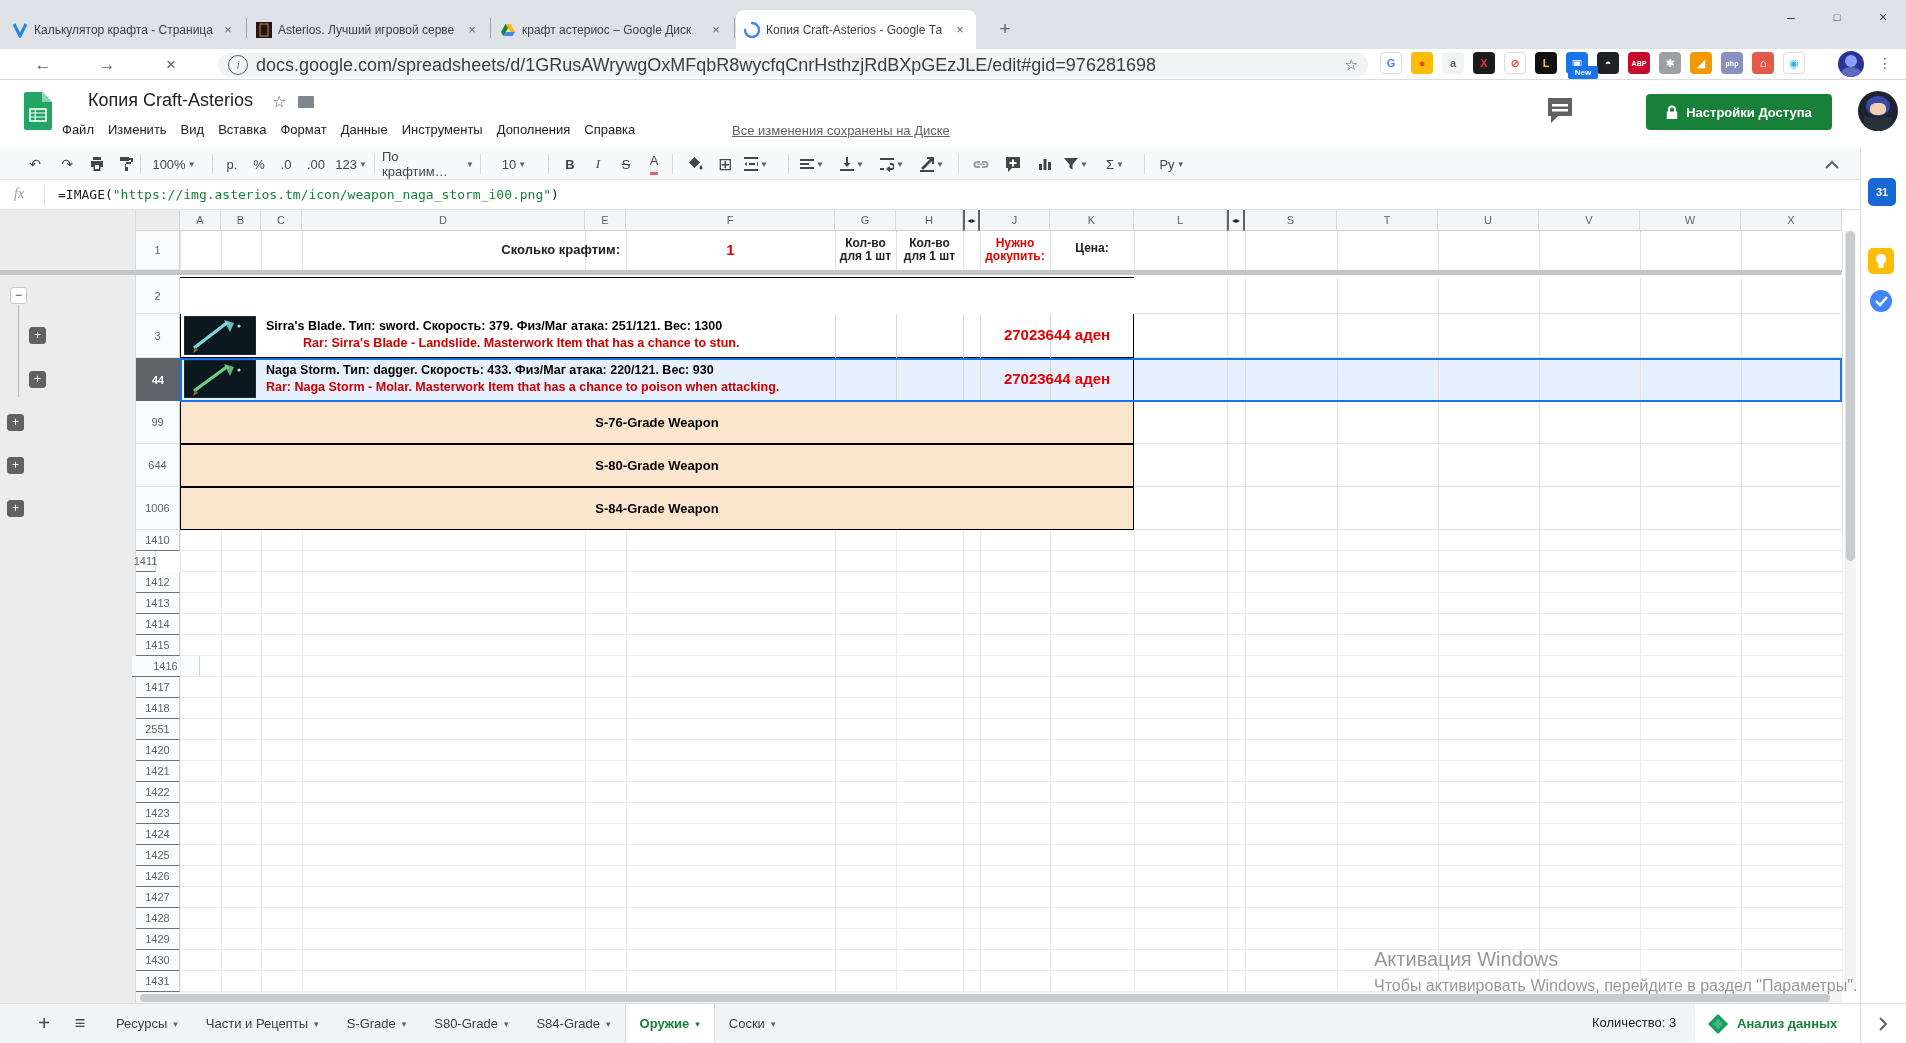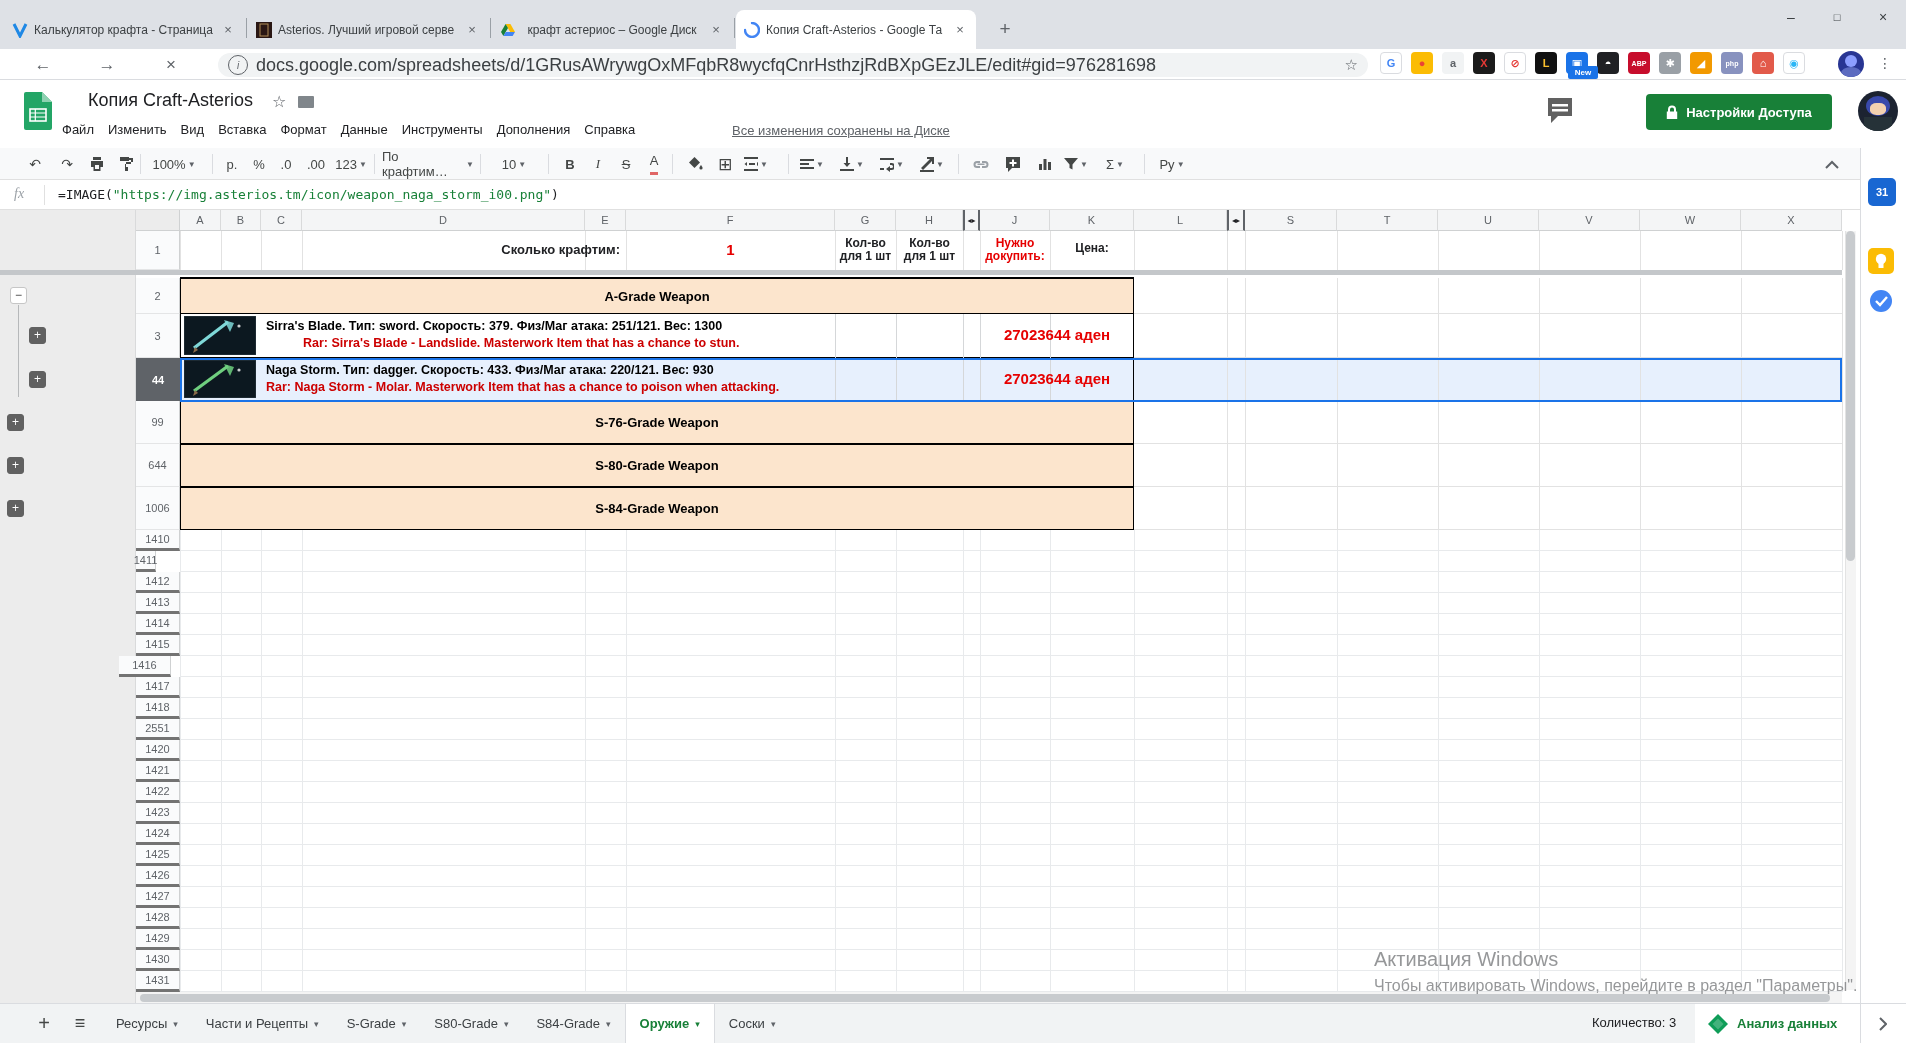--- a/index.html
+++ b/index.html
@@ -31,21 +31,21 @@
   .tbsep{top:154px;width:1px;height:20px;background:#dadce0;}
   .arr{font-size:8px;color:#5f6368;}
   
   #fbar{left:0;top:180px;width:1860px;height:30px;background:#fff;border-bottom:1px solid #e0e0e0;}
   #fx{left:14px;top:186px;font-style:italic;color:#9aa0a6;font-size:14px;font-family:"Liberation Serif",serif;}
   #formula{left:58px;top:187px;font-size:13px;font-family:"DejaVu Sans Mono",monospace;white-space:nowrap;}
   #formula .str{color:#188038;}
   
   .colhdr{top:210px;height:21px;background:#f4f5f6;border-right:1px solid #d9dadb;border-bottom:1px solid #cfd1d2;
           color:#5f6368;font-size:11px;}
-  .rowhdr{left:136px;width:44px;background:#fafbfc;border-right:1px solid #cfd1d2;border-bottom:3px solid #737373;
+  .rowhdr{left:136px;width:44px;background:#fafbfc;border-right:1px solid #cfd1d2;border-bottom:1px solid #737373;
           color:#5f6368;font-size:11px;}
   .band{background:#fce5cd;border-bottom:1px solid #000;font-weight:bold;font-size:13px;color:#000;}
   .l1{font-weight:bold;font-size:12.5px;color:#000;white-space:nowrap;}
   .l2{font-weight:bold;font-size:12.5px;color:#cc0000;white-space:nowrap;}
   .price{font-weight:bold;font-size:15px;color:#e60000;text-align:center;}
   .hdrcell{font-weight:bold;font-size:12px;text-align:center;white-space:pre-line;line-height:13px;}
   #watermark{left:1374px;top:948px;color:#848688;opacity:.85;}
   #watermark .w1{font-size:20px;}
   #watermark .w2{font-size:16px;margin-top:6px;white-space:nowrap;}
   
@@ -223,21 +223,21 @@
       <span class="t" style="box-sizing: border-box; position: static;">Asterios. Лучший игровой серве</span>
       <span class="x" style="box-sizing: border-box; position: static;">×</span>
     </div>
     <div style="position: absolute; box-sizing: border-box; left: 490px; top: 18px; width: 1px; height: 20px; background: rgb(154, 160, 166);"></div>
     <div class="btab abs" style="position: absolute; box-sizing: border-box; left: 492px; width: 240px;">
       <span style="box-sizing: border-box; position: static; width: 16px; height: 16px; flex: 0 0 16px;"><svg width="16" height="16">
           <polygon points="5.6,2 10.4,2 15,10 10.2,10" fill="#fbbc04"></polygon>
           <polygon points="5.6,2 1,10 3.4,14 8,6" fill="#188038"></polygon>
           <polygon points="3.4,14 12.6,14 15,10 5.8,10" fill="#4285f4"></polygon>
         </svg></span>
-      <span class="t" style="box-sizing: border-box; position: static; text-align: center;">крафт астериос – Google Диск</span>
+      <span class="t" style="box-sizing: border-box; position: static;">крафт астериос – Google Диск</span>
       <span class="x" style="box-sizing: border-box; position: static;">×</span>
     </div>
     <div style="position: absolute; box-sizing: border-box; left: 734px; top: 18px; width: 1px; height: 20px; background: rgb(154, 160, 166);"></div>
     <div class="btab abs active" style="position: absolute; box-sizing: border-box; left: 736px; width: 240px;">
       <span style="box-sizing: border-box; position: static; width: 16px; height: 16px; flex: 0 0 16px;"><svg width="16" height="16">
           <path d="M8 1a7 7 0 1 1-7 7" fill="none" stroke="#4285f4" stroke-width="2.4" stroke-linecap="round"></path>
         </svg></span>
       <span class="t" style="box-sizing: border-box; position: static;">Копия Craft-Asterios - Google Та</span>
       <span class="x" style="box-sizing: border-box; position: static;">×</span>
     </div>
@@ -443,21 +443,20 @@
     <div class="hdrcell abs" style="position: absolute; box-sizing: border-box; left: 835px; top: 237px; width: 61px;">Кол-во
 для 1 шт</div>
     <div class="hdrcell abs" style="position: absolute; box-sizing: border-box; left: 896px; top: 237px; width: 67px;">Кол-во
 для 1 шт</div>
     <div class="hdrcell abs" style="position: absolute; box-sizing: border-box; left: 980px; top: 237px; width: 70px; color: rgb(230, 0, 0);">Нужно
 докупить:</div>
     <div class="hdrcell abs" style="position: absolute; box-sizing: border-box; left: 1050px; top: 242px; width: 84px;">Цена:</div>
     <div style="position: absolute; box-sizing: border-box; left: 0px; top: 270px; width: 1842px; height: 5px; background: rgb(196, 199, 202);"></div>
     <div style="position: absolute; box-sizing: border-box; left: 136px; top: 278px; width: 44px; height: 36px; display: flex; align-items: center; justify-content: center; font-size: 11px; background: rgb(250, 251, 252); color: rgb(95, 99, 104); border-right: 1px solid rgb(207, 209, 210); border-bottom: 1px solid rgb(228, 229, 230);">2</div>
     <div style="position: absolute; box-sizing: border-box; left: 1134px; top: 313px; width: 708px; height: 1px; background: rgb(226, 226, 226);"></div>
-    <div class="band abs" style="position: absolute; box-sizing: border-box; left: 180px; top: 278px; width: 954px; height: 36px; display: flex; align-items: center; justify-content: center; border: 1px solid rgb(0, 0, 0);">A-Grade Weapon</div>
     <div style="position: absolute; box-sizing: border-box; left: 136px; top: 314px; width: 44px; height: 44px; display: flex; align-items: center; justify-content: center; font-size: 11px; background: rgb(250, 251, 252); color: rgb(95, 99, 104); border-right: 1px solid rgb(207, 209, 210); border-bottom: 1px solid rgb(228, 229, 230);">3</div>
     <div style="position: absolute; box-sizing: border-box; left: 1134px; top: 357px; width: 708px; height: 1px; background: rgb(226, 226, 226);"></div>
     <div style="position: absolute; box-sizing: border-box; left: 180px; top: 314px; width: 954px; height: 44px; background: rgb(255, 255, 255); border-left: 1px solid rgb(0, 0, 0); border-right: 1px solid rgb(0, 0, 0); border-bottom: 1px solid rgb(0, 0, 0);"></div>
     <div style="position: absolute; box-sizing: border-box; left: 835px; top: 314px; width: 1px; height: 44px; background: rgb(213, 215, 217);"></div>
     <div style="position: absolute; box-sizing: border-box; left: 896px; top: 314px; width: 1px; height: 44px; background: rgb(213, 215, 217);"></div>
     <div style="position: absolute; box-sizing: border-box; left: 963px; top: 314px; width: 1px; height: 44px; background: rgb(213, 215, 217);"></div>
     <div style="position: absolute; box-sizing: border-box; left: 980px; top: 314px; width: 1px; height: 44px; background: rgb(213, 215, 217);"></div>
     <div style="position: absolute; box-sizing: border-box; left: 1050px; top: 314px; width: 1px; height: 44px; background: rgb(213, 215, 217);"></div>
     <div style="position: absolute; box-sizing: border-box; left: 184px; top: 316px; width: 72px; height: 39px;"><svg width="72" height="39">
         <rect width="72" height="39" fill="#0c1820"></rect>
@@ -521,21 +520,21 @@
     <div class="rowhdr abs ctr" style="position: absolute; box-sizing: border-box; left: 136px; top: 551px; width: 20px; height: 21px;">1411</div>
     <div style="position: absolute; box-sizing: border-box; left: 180px; top: 571px; width: 1662px; height: 1px; background: rgb(232, 234, 236);"></div>
     <div class="rowhdr abs ctr" style="position: absolute; box-sizing: border-box; left: 136px; top: 572px; width: 44px; height: 21px;">1412</div>
     <div style="position: absolute; box-sizing: border-box; left: 180px; top: 592px; width: 1662px; height: 1px; background: rgb(232, 234, 236);"></div>
     <div class="rowhdr abs ctr" style="position: absolute; box-sizing: border-box; left: 136px; top: 593px; width: 44px; height: 21px;">1413</div>
     <div style="position: absolute; box-sizing: border-box; left: 180px; top: 613px; width: 1662px; height: 1px; background: rgb(232, 234, 236);"></div>
     <div class="rowhdr abs ctr" style="position: absolute; box-sizing: border-box; left: 136px; top: 614px; width: 44px; height: 21px;">1414</div>
     <div style="position: absolute; box-sizing: border-box; left: 180px; top: 634px; width: 1662px; height: 1px; background: rgb(232, 234, 236);"></div>
     <div class="rowhdr abs ctr" style="position: absolute; box-sizing: border-box; left: 136px; top: 635px; width: 44px; height: 21px;">1415</div>
     <div style="position: absolute; box-sizing: border-box; left: 180px; top: 655px; width: 1662px; height: 1px; background: rgb(232, 234, 236);"></div>
-    <div class="rowhdr abs ctr" style="position: absolute; box-sizing: border-box; left: 119px; top: 656px; width: 52px; height: 21px;">1416</div>
+    <div class="rowhdr abs ctr" style="position: absolute; box-sizing: border-box; left: 132px; top: 656px; width: 68px; height: 21px;">1416</div>
     <div style="position: absolute; box-sizing: border-box; left: 180px; top: 676px; width: 1662px; height: 1px; background: rgb(232, 234, 236);"></div>
     <div class="rowhdr abs ctr" style="position: absolute; box-sizing: border-box; left: 136px; top: 677px; width: 44px; height: 21px;">1417</div>
     <div style="position: absolute; box-sizing: border-box; left: 180px; top: 697px; width: 1662px; height: 1px; background: rgb(232, 234, 236);"></div>
     <div class="rowhdr abs ctr" style="position: absolute; box-sizing: border-box; left: 136px; top: 698px; width: 44px; height: 21px;">1418</div>
     <div style="position: absolute; box-sizing: border-box; left: 180px; top: 718px; width: 1662px; height: 1px; background: rgb(232, 234, 236);"></div>
     <div class="rowhdr abs ctr" style="position: absolute; box-sizing: border-box; left: 136px; top: 719px; width: 44px; height: 21px;">2551</div>
     <div style="position: absolute; box-sizing: border-box; left: 180px; top: 739px; width: 1662px; height: 1px; background: rgb(232, 234, 236);"></div>
     <div class="rowhdr abs ctr" style="position: absolute; box-sizing: border-box; left: 136px; top: 740px; width: 44px; height: 21px;">1420</div>
     <div style="position: absolute; box-sizing: border-box; left: 180px; top: 760px; width: 1662px; height: 1px; background: rgb(232, 234, 236);"></div>
     <div class="rowhdr abs ctr" style="position: absolute; box-sizing: border-box; left: 136px; top: 761px; width: 44px; height: 21px;">1421</div>

